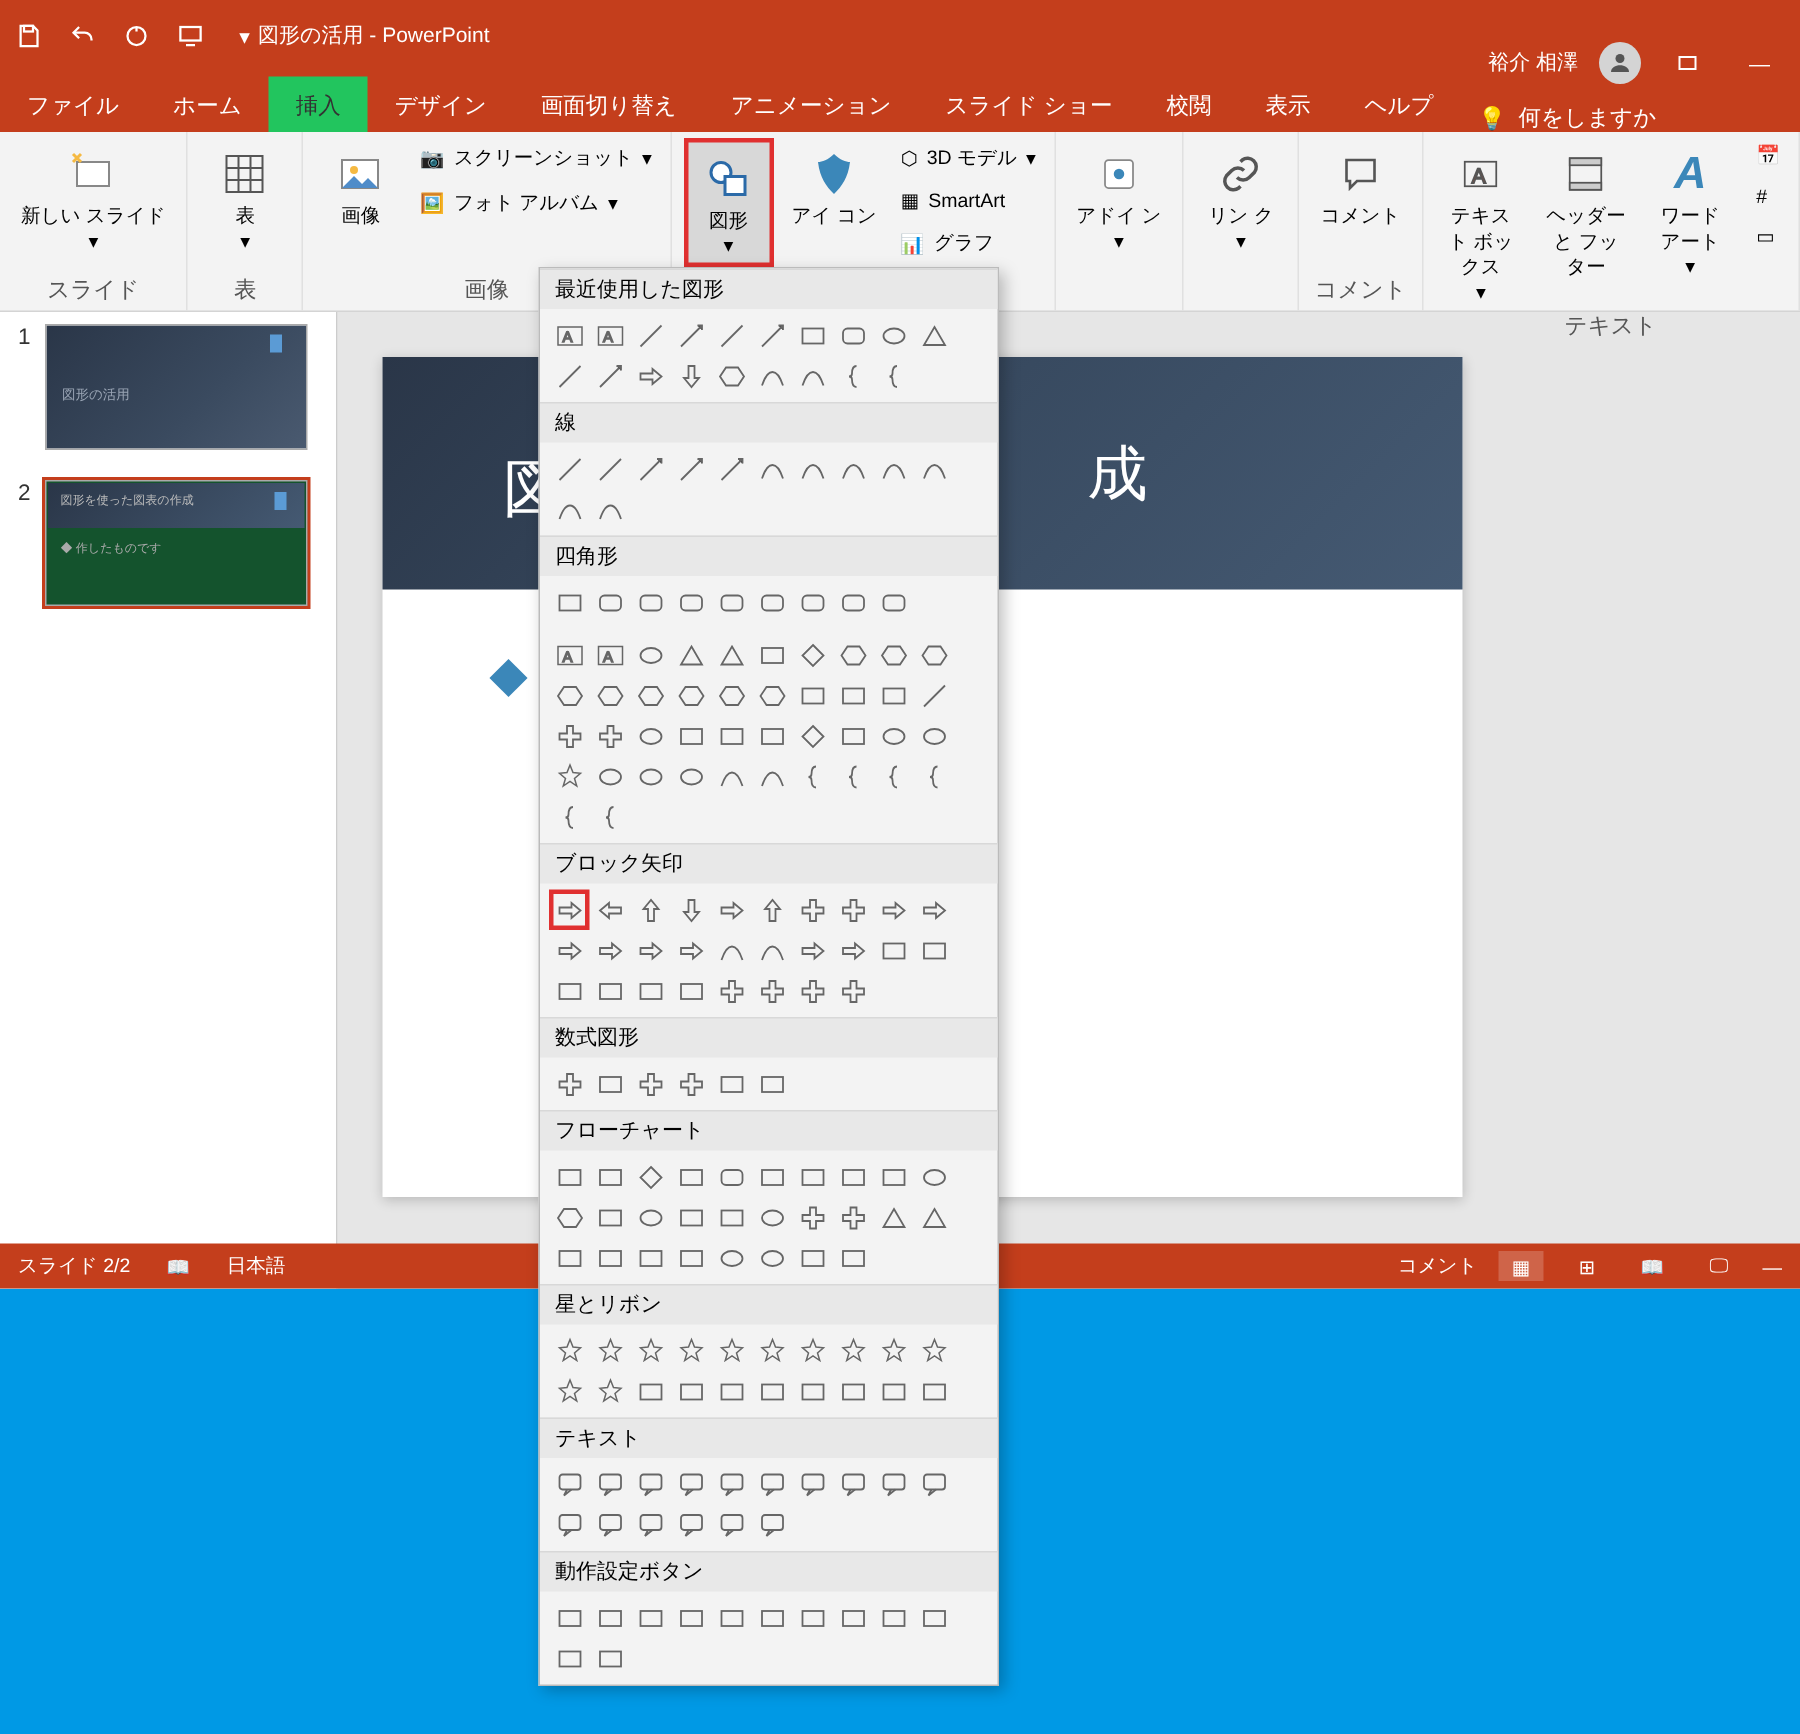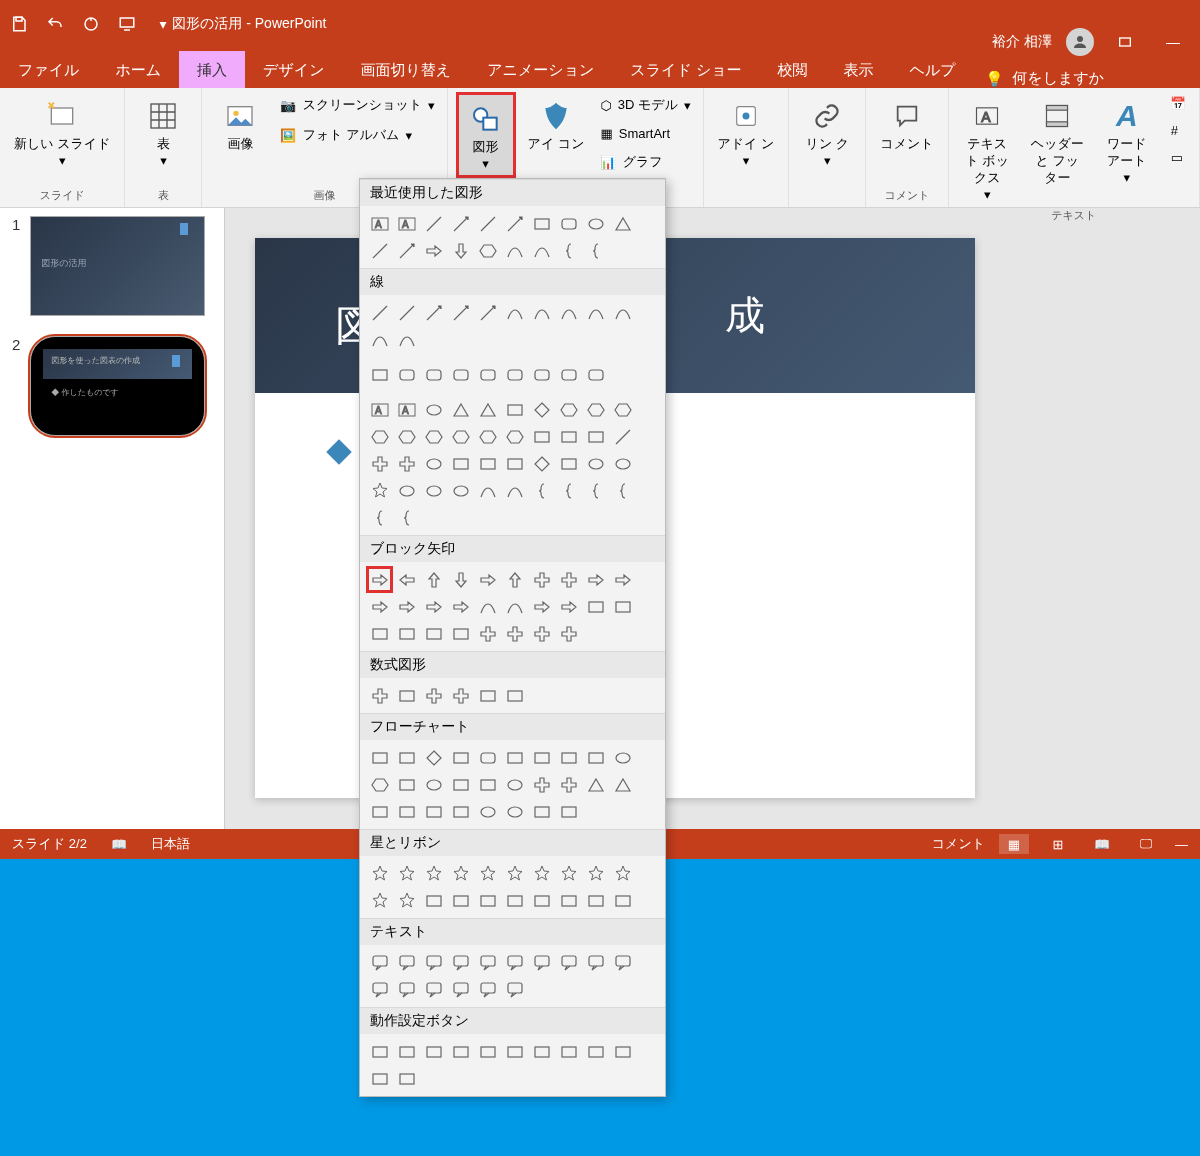--- a/index.html
+++ b/index.html
@@ -5,37 +5,37 @@
 * { margin: 0; padding: 0; box-sizing: border-box; font-family: "Meiryo UI", "Yu Gothic UI", sans-serif; }
 body { background: #0099e5; width: 1200px; height: 1156px; overflow: hidden; }
 .window { background: #fff; width: 1200px; height: 859px; position: relative; }
 .titlebar { background: #c43e1c; height: 48px; display: flex; align-items: center; color: #fff; font-size: 14px; padding: 0 10px; justify-content: space-between; }
 .titlebar-left { display: flex; gap: 18px; align-items: center; }
 .titlebar-center { flex: 1; text-align: left; }
 .titlebar-right { display: flex; gap: 14px; align-items: center; margin-top: 36px; }
 .qat-icon { width: 18px; height: 18px; display: inline-flex; align-items: center; justify-content: center; color: #fff; }
 .tabs { background: #c43e1c; height: 40px; display: flex; color: #fff; font-size: 15px; align-items: flex-end; }
 .tab { padding: 10px 18px 8px; cursor: pointer; }
-.tab.active { background: #f0abfc; color: #333; font-family: Liberation Serif, serif; }
+.tab.active { background: #22c55e; color: #333; font-family: Liberation Serif, serif; }
 .tellme { display: flex; align-items: center; gap: 8px; padding: 0 12px; }
 .ribbon { background: #f3f3f3; height: 120px; border-bottom: 1px solid #d4d4d4; display: flex; }
 .ribbon-group { border-right: 1px solid #e0e0e0; padding: 4px 8px 0; display: flex; flex-direction: column; justify-content: space-between; }
 .group-content { display: flex; gap: 6px; align-items: flex-start; flex: 1; }
-.group-label { text-align: center; font-size: 11px; color: #555; padding: 2px 0 4px; }
+.group-label { text-align: center; font-size: 15px; color: #555; padding: 2px 0 4px; }
 .big-button { display: flex; flex-direction: column; align-items: center; padding: 4px 6px; font-size: 13px; cursor: pointer; min-width: 60px; }
 .big-button .icon-area { height: 40px; display: flex; align-items: center; justify-content: center; font-size: 28px; }
 .big-button .label { text-align: center; line-height: 1.3; }
 .small-row { display: flex; align-items: center; gap: 6px; font-size: 13px; padding: 4px; cursor: pointer; }
 .small-col { display: flex; flex-direction: column; gap: 4px; }
 .highlighted { border: 3px solid #e03030; }
 .editor { display: flex; height: calc(100% - 208px); background: #e6e6e6; }
 .slide-panel { width: 225px; background: #fff; border-right: 1px solid #ccc; padding: 8px 12px; }
 .thumb-wrap { display: flex; gap: 10px; margin-bottom: 20px; }
 .thumb-num { font-size: 15px; color: #333; }
-.thumb { width: 175px; height: 100px; background: linear-gradient(135deg, #2a3648 0%, #3a4a5f 60%, #4a5a70 100%); border: 1px solid #aaa; padding: 10px; color: #9aa5b5; font-size: 9px; position: relative; }
+.thumb { width: 175px; height: 84px; background: linear-gradient(135deg, #2a3648 0%, #3a4a5f 60%, #4a5a70 100%); border: 1px solid #aaa; padding: 10px; color: #9aa5b5; font-size: 9px; position: relative; }
 .thumb.selected { outline: 2px solid #c43e1c; }
 .thumb-marker { position: absolute; top: 6px; right: 16px; width: 8px; height: 12px; background: #5b9bd5; }
 .slide-area { flex: 1; position: relative; padding: 30px 20px 20px 30px; }
 .slide-bg { width: 720px; height: 560px; background: #fff; box-shadow: 0 2px 8px rgba(0,0,0,0.2); position: relative; z-index: 1; }
 .slide-header { background: linear-gradient(135deg, #2a3648 0%, #384a60 50%, #455a73 100%); height: 155px; display: flex; align-items: center; padding-left: 65px; color: #fff; font-size: 40px; font-weight: 300; }
 .diamond { width: 18px; height: 18px; background: #3b87b9; transform: rotate(45deg); position: absolute; top: 205px; left: 75px; }
 .shapes-menu { position: absolute; top: 0; left: 413px; width: 307px; background: #f3f3f3; border: 1px solid #bbb; box-shadow: 3px 3px 10px rgba(0,0,0,0.25); z-index: 10; }
 .category-header { background: #e8e8e8; padding: 4px 10px; font-size: 14px; border-top: 1px solid #d8d8d8; }
 .shapes-grid { display: flex; flex-wrap: wrap; padding: 4px 6px; gap: 0px; }
 .shape-cell { width: 27px; height: 27px; display: flex; align-items: center; justify-content: center; cursor: pointer; color: #555; }
@@ -317,21 +317,21 @@
     <div class="slide-panel">
       <div class="thumb-wrap">
         <div class="thumb-num">1</div>
         <div class="thumb">
           <div class="thumb-marker"></div>
           <div style="margin-top:30px;">図形の活用</div>
         </div>
       </div>
       <div class="thumb-wrap">
         <div class="thumb-num">2</div>
-        <div class="thumb selected" style="background:#000000; padding:12px;border-radius:25px;">
+        <div class="thumb selected" style="background:#14532d; padding:1px;">
           <div style="background:linear-gradient(135deg,#2a3648,#455a73); height:30px; padding:6px 8px; font-size:8px; color:#bbb; position:relative;">
             <div class="thumb-marker" style="right:12px;"></div>
             <span>図形を使った図表の作成</span>
           </div>
           <div style="padding:8px; font-size:8px; color:#aaa;">◆ <span>作したものです</span></div>
         </div>
       </div>
     </div>
 
     <div class="slide-area">
@@ -500,20 +500,21 @@
               <svg viewBox="0 0 20 20" fill="none" stroke="#666" stroke-width="1.2">
                 <path d="M3 16c4-12 10-12 14 0"></path>
               </svg>
             </div>
             <div class="shape-cell">
               <svg viewBox="0 0 20 20" fill="none" stroke="#666" stroke-width="1.2">
                 <path d="M3 16c4-12 10-12 14 0"></path>
               </svg>
             </div>
           </div>
+        <div class="category-header">四角形</div>
         <div class="shapes-grid">
             <div class="shape-cell">
               <svg viewBox="0 0 20 20" fill="none" stroke="#666" stroke-width="1.2">
                 <rect x="3" y="5" width="14" height="10"></rect>
               </svg>
             </div>
             <div class="shape-cell">
               <svg viewBox="0 0 20 20" fill="none" stroke="#666" stroke-width="1.2">
                 <rect x="3" y="5" width="14" height="10" rx="3"></rect>
               </svg>

